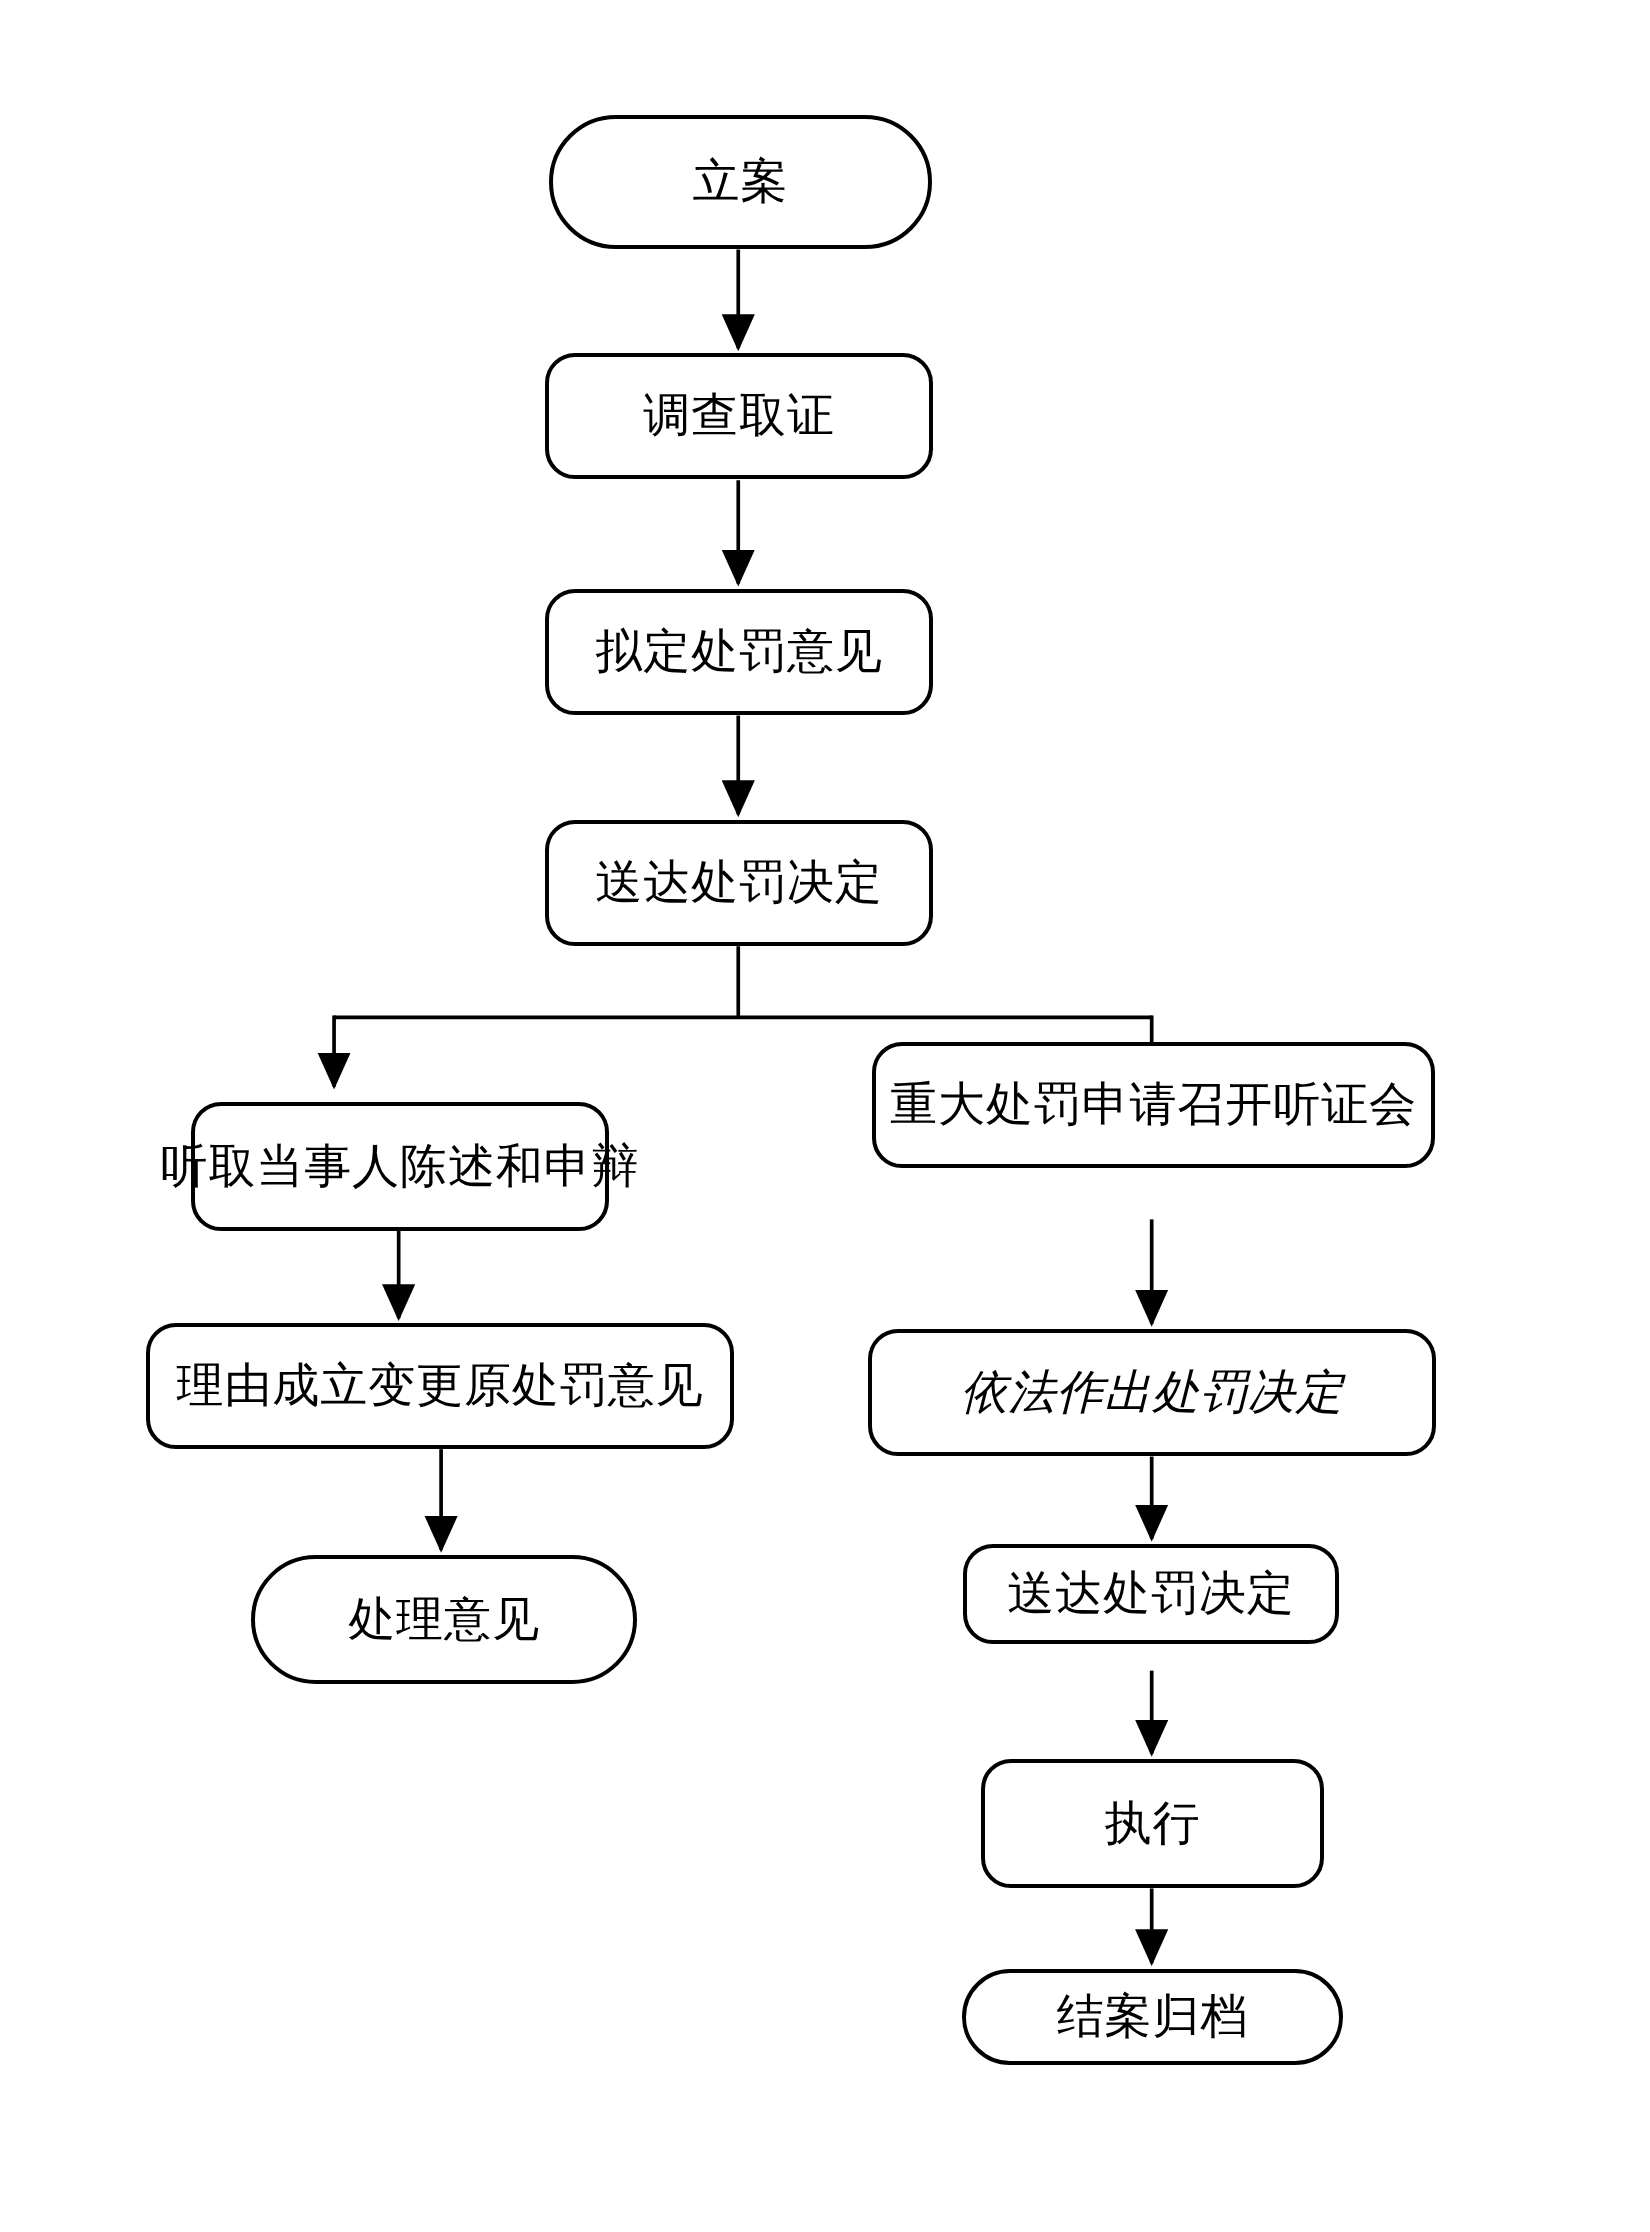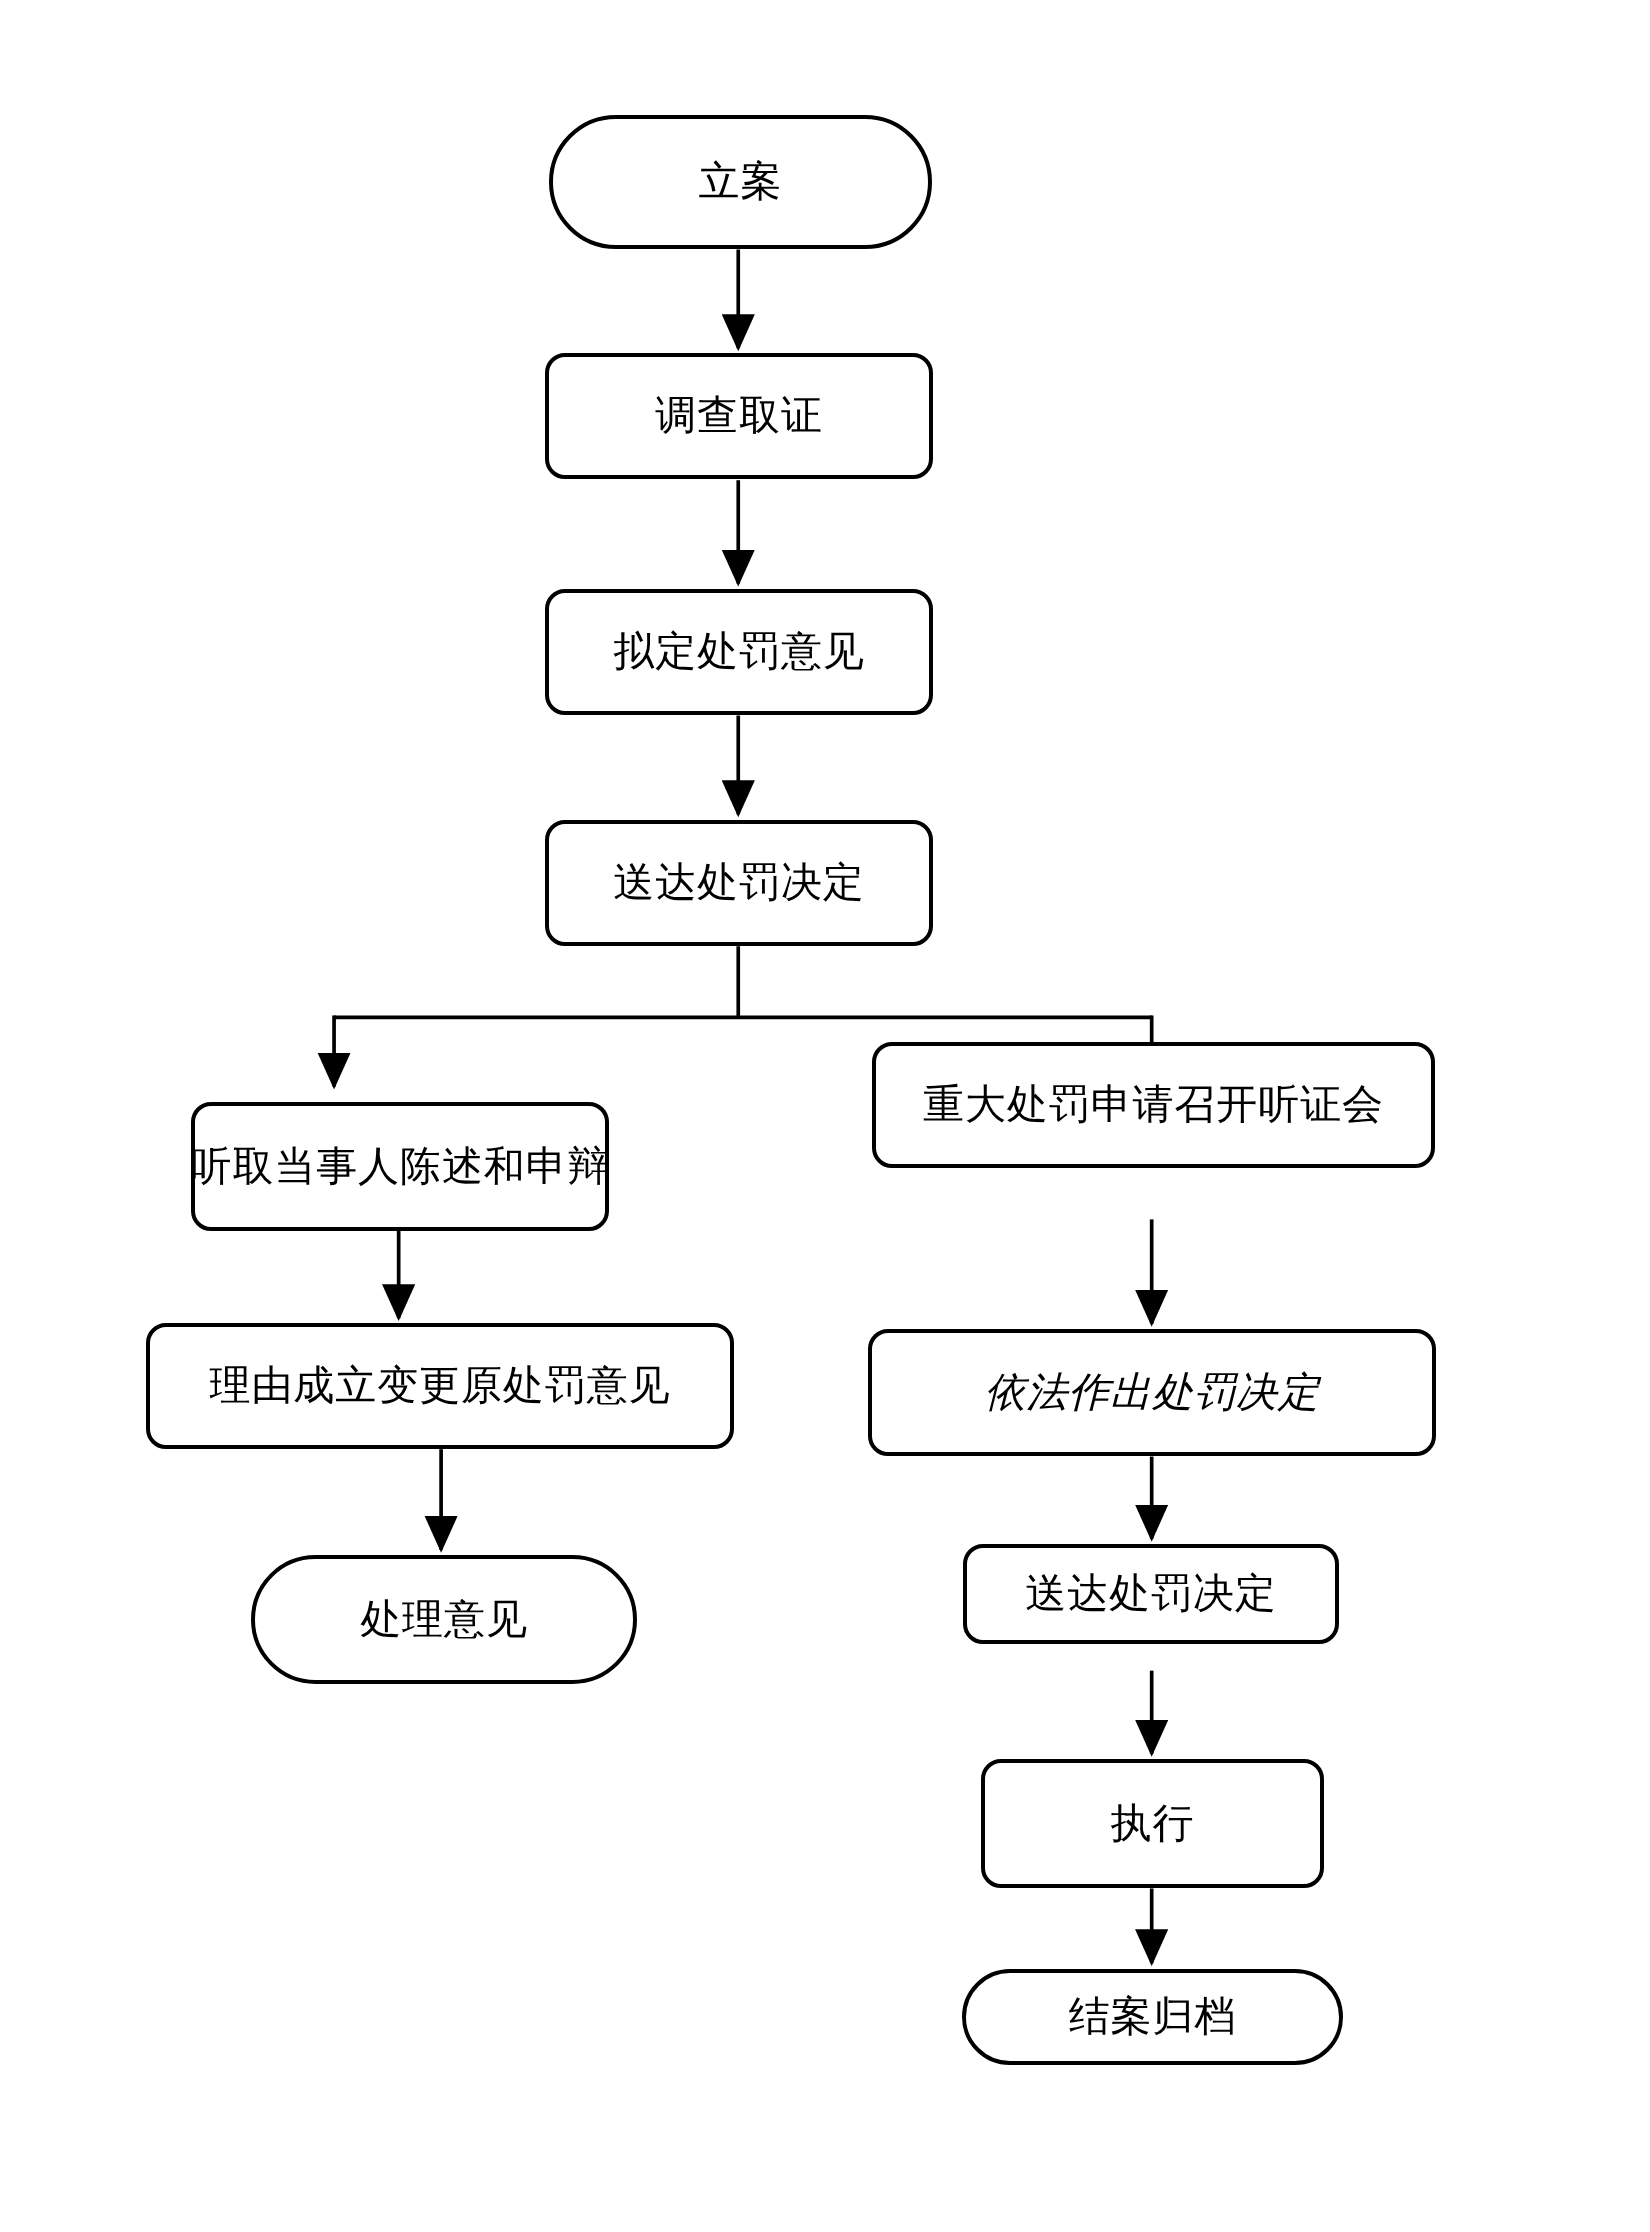--- a/index.html
+++ b/index.html
@@ -33,28 +33,28 @@
     display: flex;
     align-items: center;
     justify-content: center;
     text-align: center;
     color: #000000;
     line-height: 1.1;
     letter-spacing: 0.9px;
     white-space: nowrap;
   }
   .node.rect {
-    border-radius: 20px;
+    border-radius: 30px;
   }
   .node.pill {
     border-radius: 922px;
   }
   .node .label {
     display: block;
-    font-size: 41px;
+    font-size: 47px;
     font-weight: 400;
   }
 </style>
 </head>
 <body>
 
 <div id="canvas">
 
   <svg id="edge-layer" viewBox="0 0 1788 2419" width="1650" height="2233" aria-hidden="true">
     <defs>

